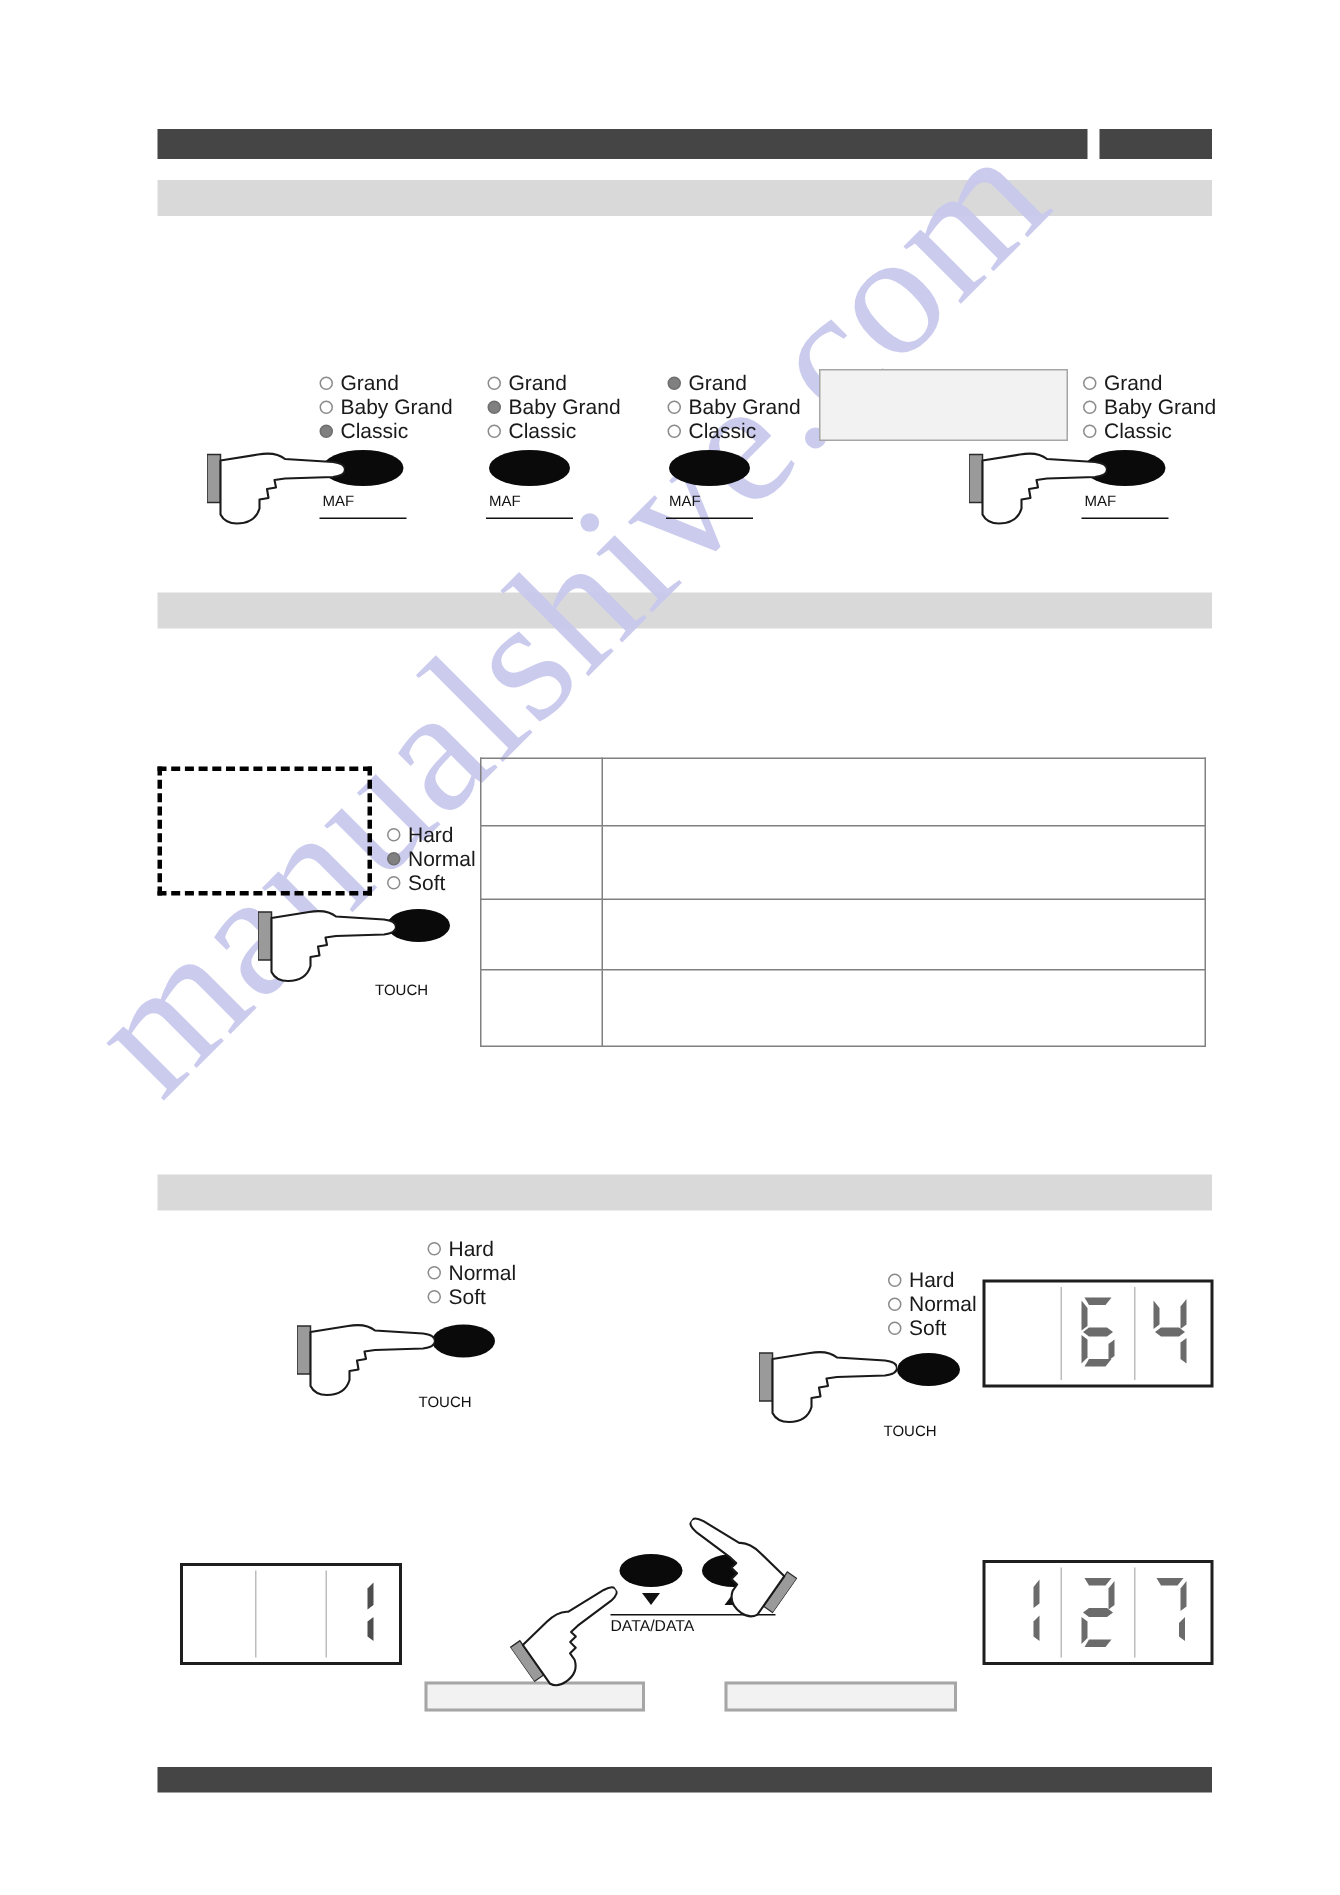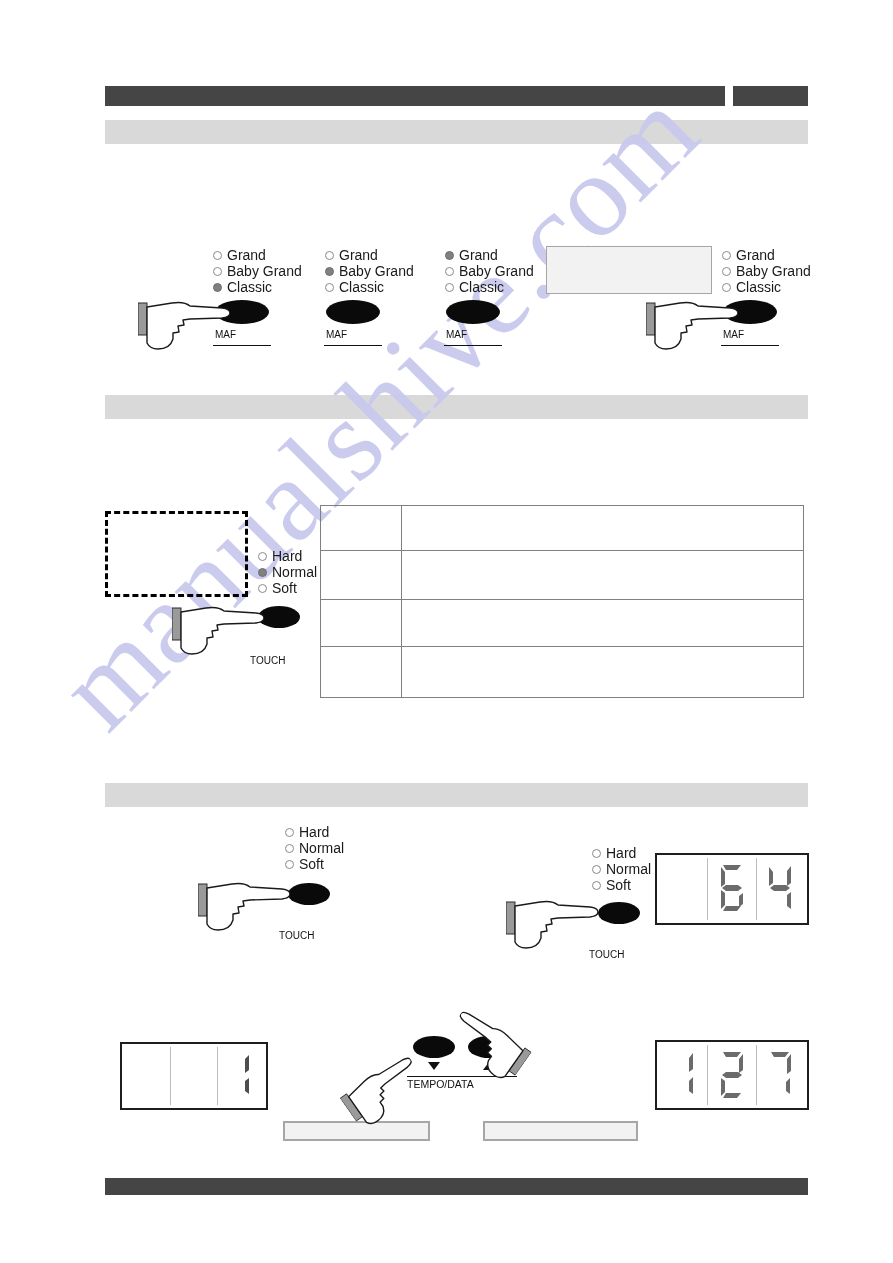--- a/index.html
+++ b/index.html
@@ -415,21 +415,21 @@
         <polygon points="26,27 26,43 22,40 22,30" fill="#4d4d4d"></polygon>
       </svg>
     </div>
   </div>
 
   <div class="oval-btn" style="left:413px; top:1036px; width:42px; height:22px;"></div>
   <div class="oval-btn" style="left:468px; top:1036px; width:42px; height:22px;"></div>
   <div class="tri down" style="left:428px; top:1062px;"></div>
   <div class="tri up" style="left:483px; top:1062px;"></div>
   <div class="btn-underline" style="left:407px; top:1076px; width:110px;"></div>
-  <div class="btn-caption" style="left:407px; top:1078px; width:110px; font-size:10.5px;">TEMPO/DATA</div>
+  <div class="btn-caption" style="left:407px; top:1078px; width:110px; font-size:10.5px;">DATA/DATA</div>
 
   <div class="hand" style="left:352px; top:1040px; transform:rotate(-35deg); transform-origin:right bottom;">
     <svg width="80" height="50" viewBox="0 0 92 56">
       <rect x="0" y="4" width="9" height="32" fill="#9a9a9a" stroke="#2b2b2b" stroke-width="1"></rect>
       <path d="M9 8 L34 4 Q46 2 52 7 L84 9 Q92 10 92 14 Q92 18 84 19 L52 20 L45 21 L46 26 L40 27 L41 33 L35 34 L35 40 Q32 50 20 50 Q12 50 9 44 Z" fill="#ffffff" stroke="#1a1a1a" stroke-width="1.6" stroke-linejoin="round"></path>
     </svg>
   </div>
   <div class="hand" style="left:505px; top:1040px; transform:scaleX(-1) rotate(-35deg); transform-origin:left bottom;">
     <svg width="80" height="50" viewBox="0 0 92 56">
       <rect x="0" y="4" width="9" height="32" fill="#9a9a9a" stroke="#2b2b2b" stroke-width="1"></rect>

